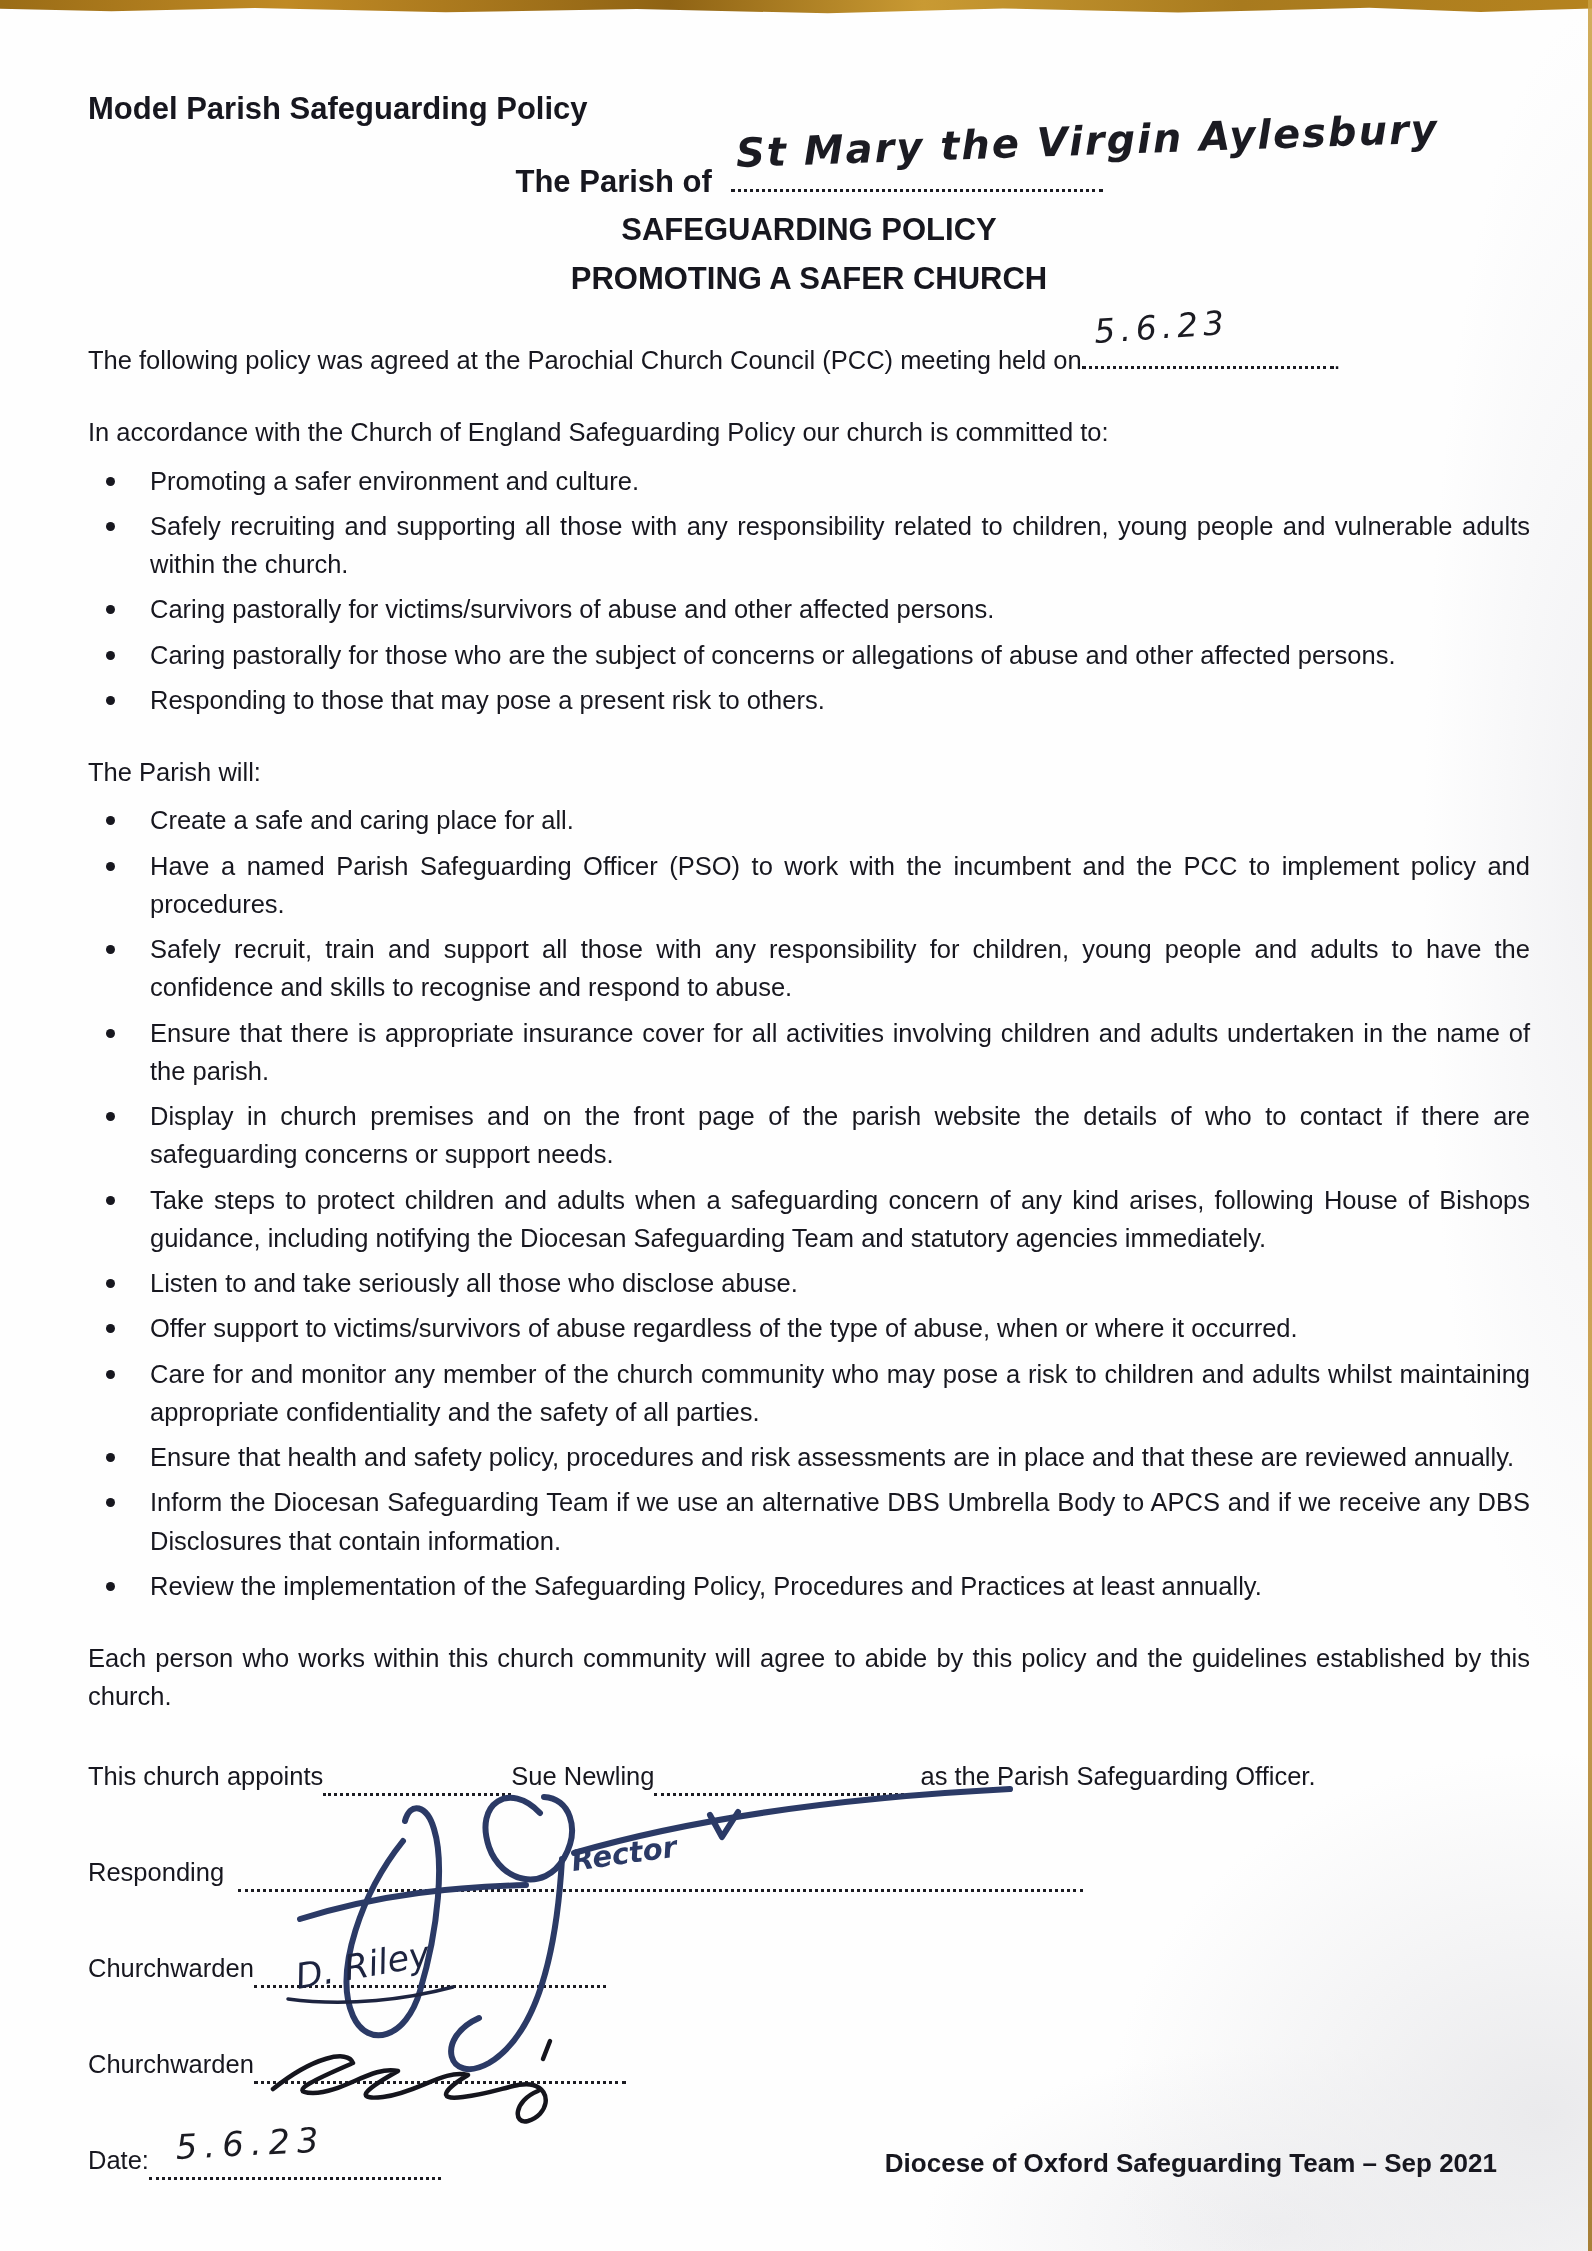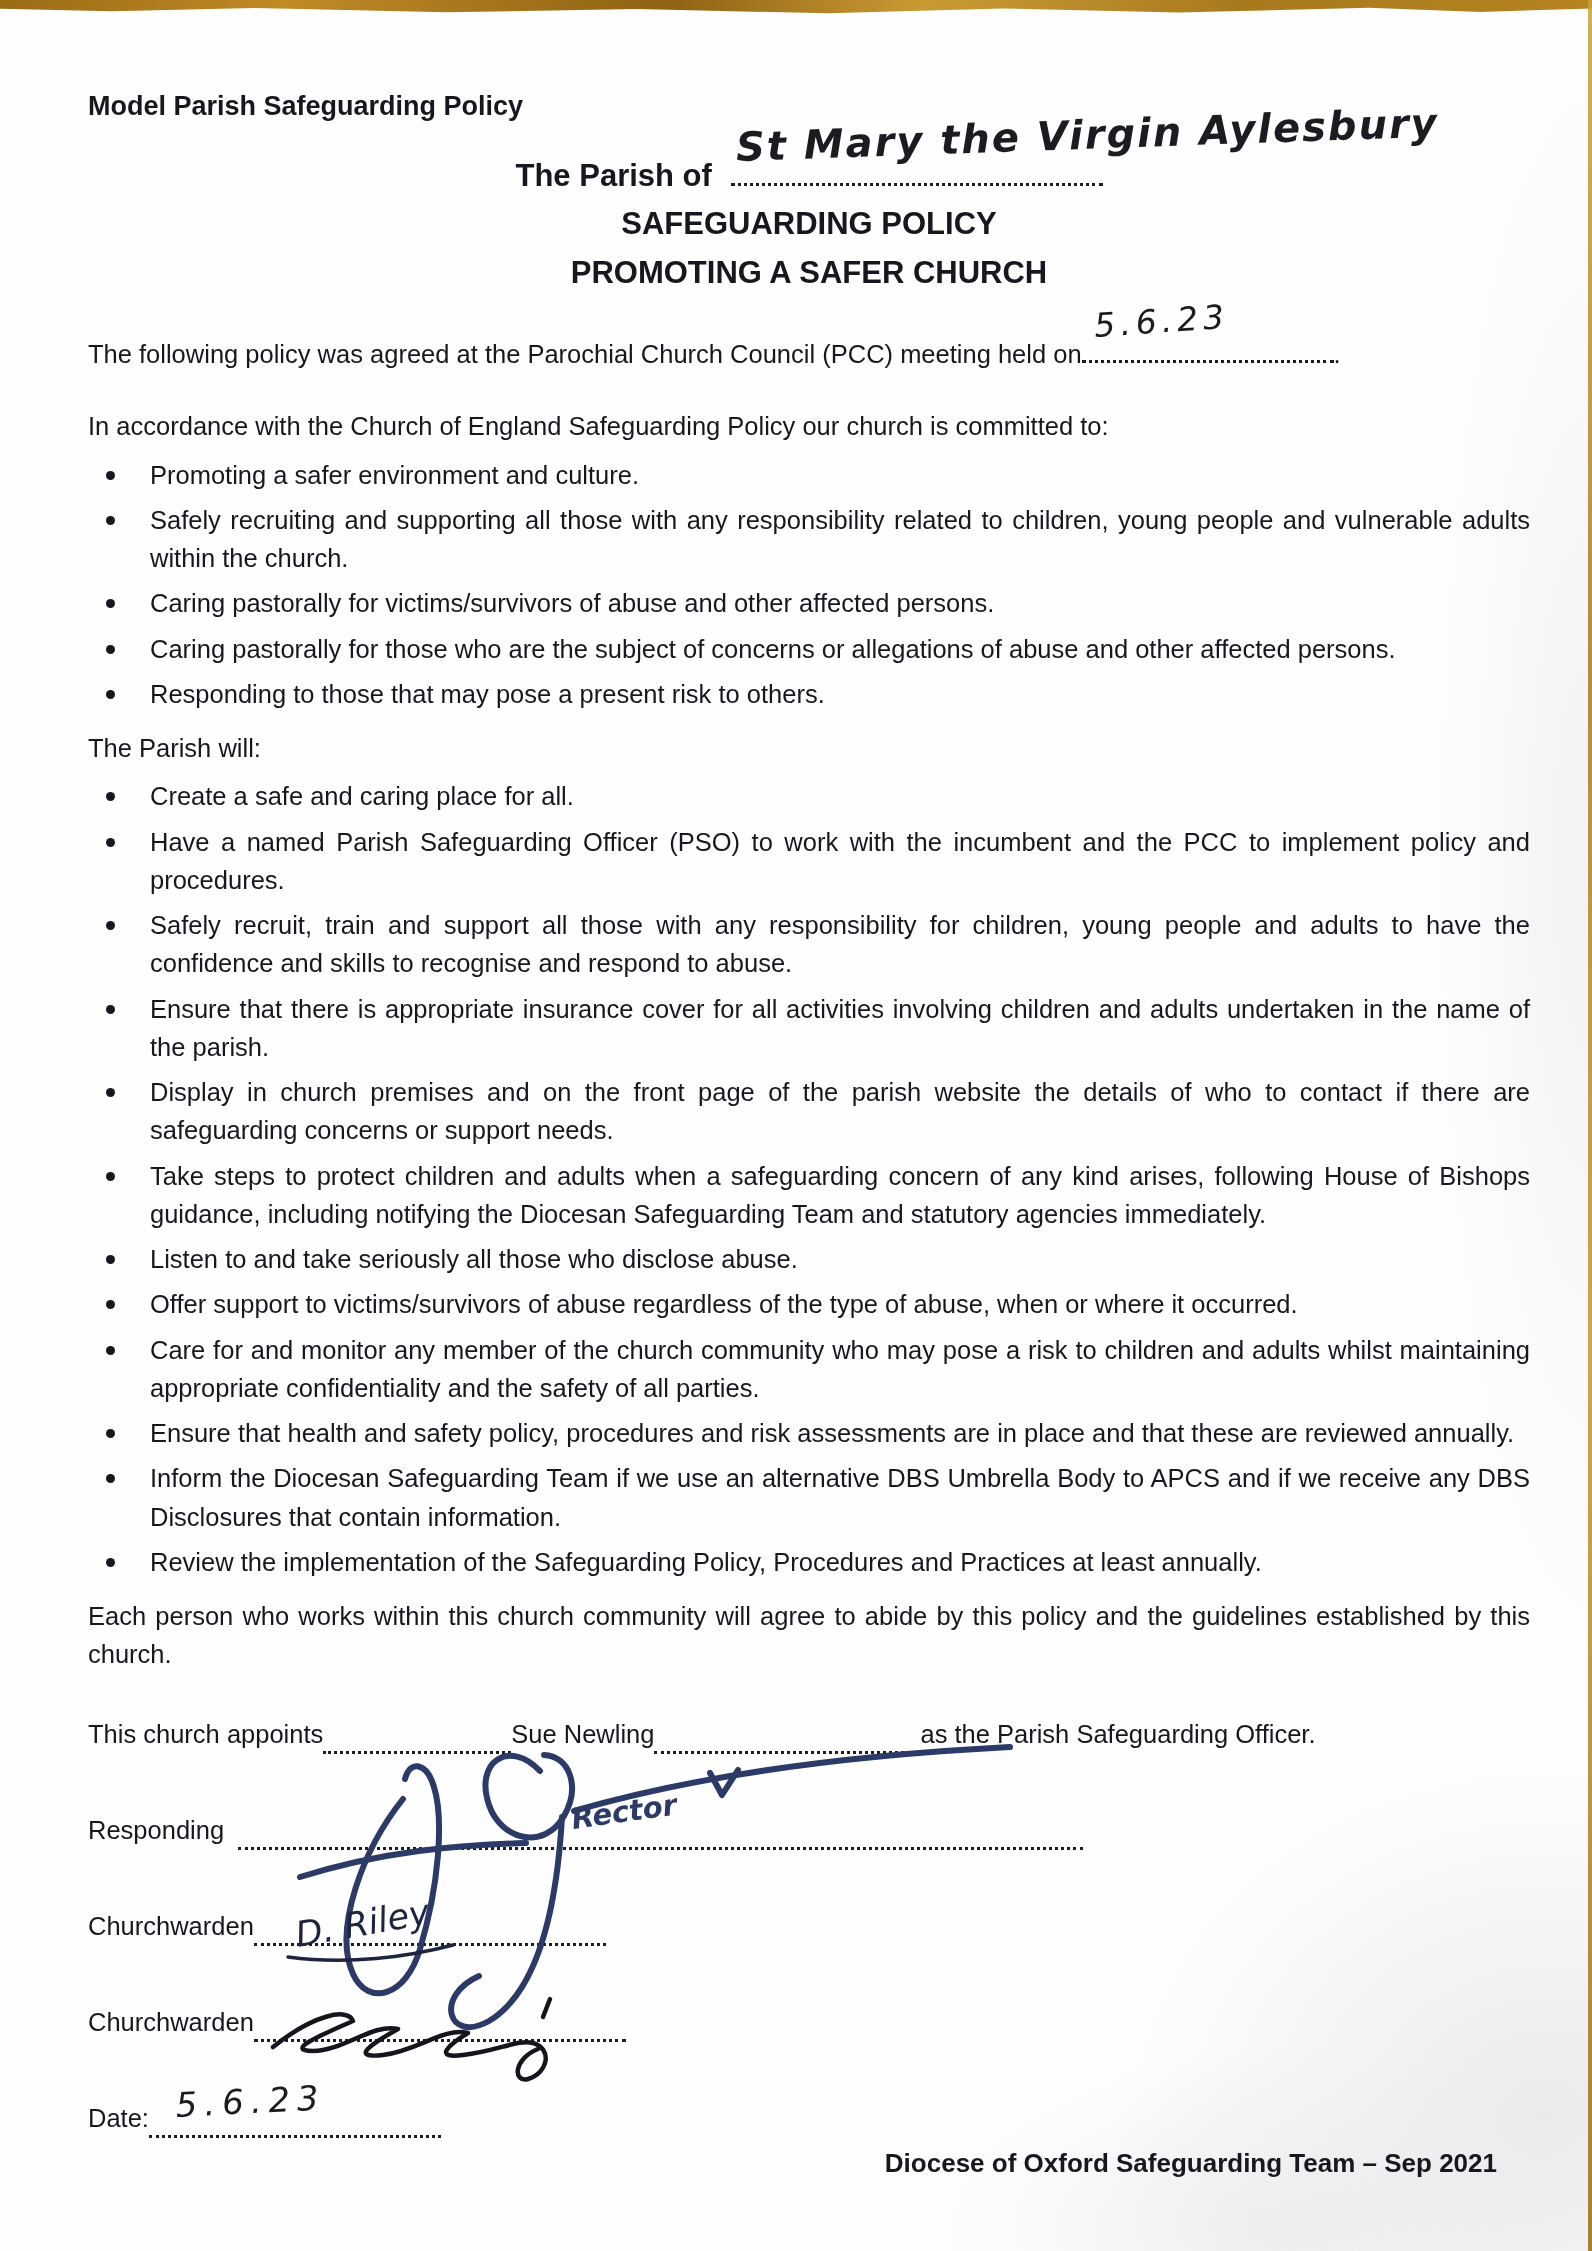--- a/index.html
+++ b/index.html
@@ -19,28 +19,28 @@
     position:absolute;left:0;top:0;width:100%;height:14px;
     background:linear-gradient(90deg,#9a6c16,#c08a25 18%,#8f6314 42%,#c99a33 58%,#a87a1e 78%,#b5831f);
     clip-path:polygon(0 0,100% 0,100% 60%,93% 85%,86% 55%,74% 90%,63% 60%,52% 95%,40% 65%,28% 88%,16% 58%,7% 80%,0 62%);
   }
   .scan-right{
     position:absolute;right:0;top:0;width:4px;height:100%;
     background:linear-gradient(180deg,#caa040,#a87a1e 30%,#c4953a 60%,#9a6c16);
     opacity:.85;
   }
   .content{position:absolute;left:88px;top:86px;width:1442px;font-size:25.5px;line-height:1.5;}
-  .hdr-label{font-weight:bold;font-size:27px;margin:0 0 26px 0;}
+  .hdr-label{font-weight:bold;font-size:31px;margin:0 0 26px 0;}
   .centerline{text-align:center;}
   .parish-line{font-weight:bold;font-size:31px;margin:0 0 2px 0;}
   .title{font-weight:bold;font-size:31px;margin:2px 0;}
   p{margin:0;}
   .just{text-align:justify;}
   .mt-lg{margin-top:34px;}
-  .mt-md{margin-top:16px;}
+  .mt-md{margin-top:34px;}
   ul.blist{list-style:none;margin:10px 0 0 0;padding:0 0 0 62px;}
   ul.blist li{position:relative;text-align:justify;margin-bottom:7px;}
   ul.blist li::before{
     content:"";position:absolute;left:-44px;top:15px;
     width:9px;height:9px;border-radius:50%;background:#17171f;
   }
   .fill{
     position:relative;display:inline-block;
     border-bottom:3px dotted #1c1c22;
     height:30px;vertical-align:baseline;

